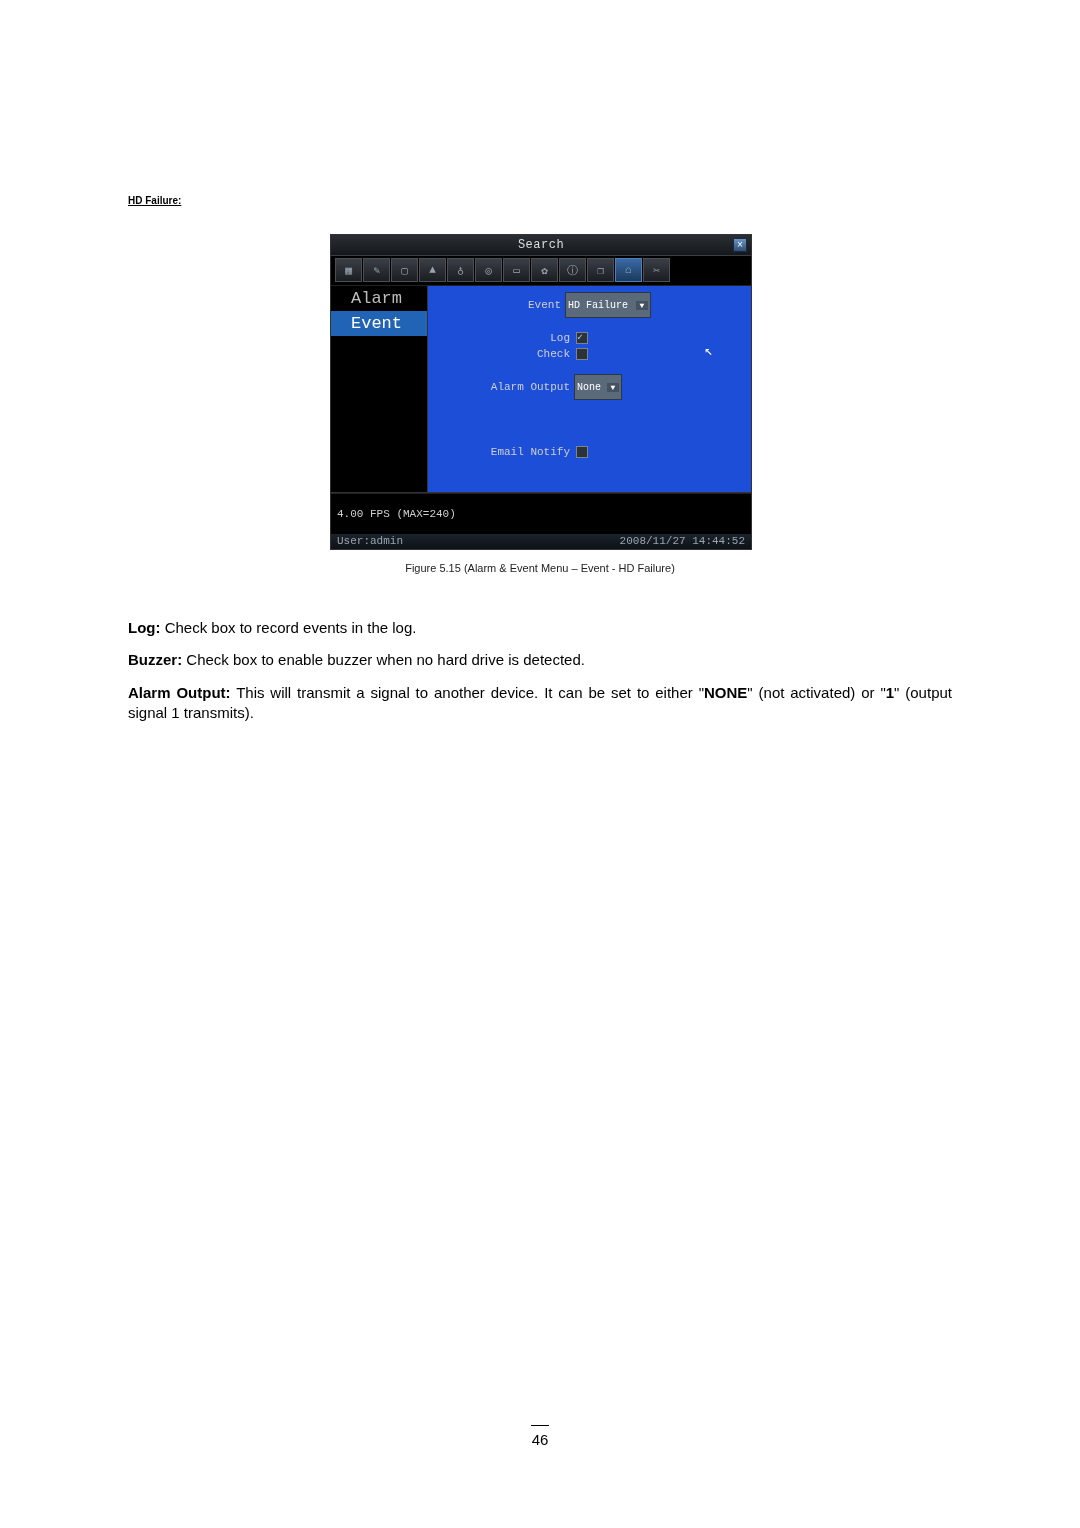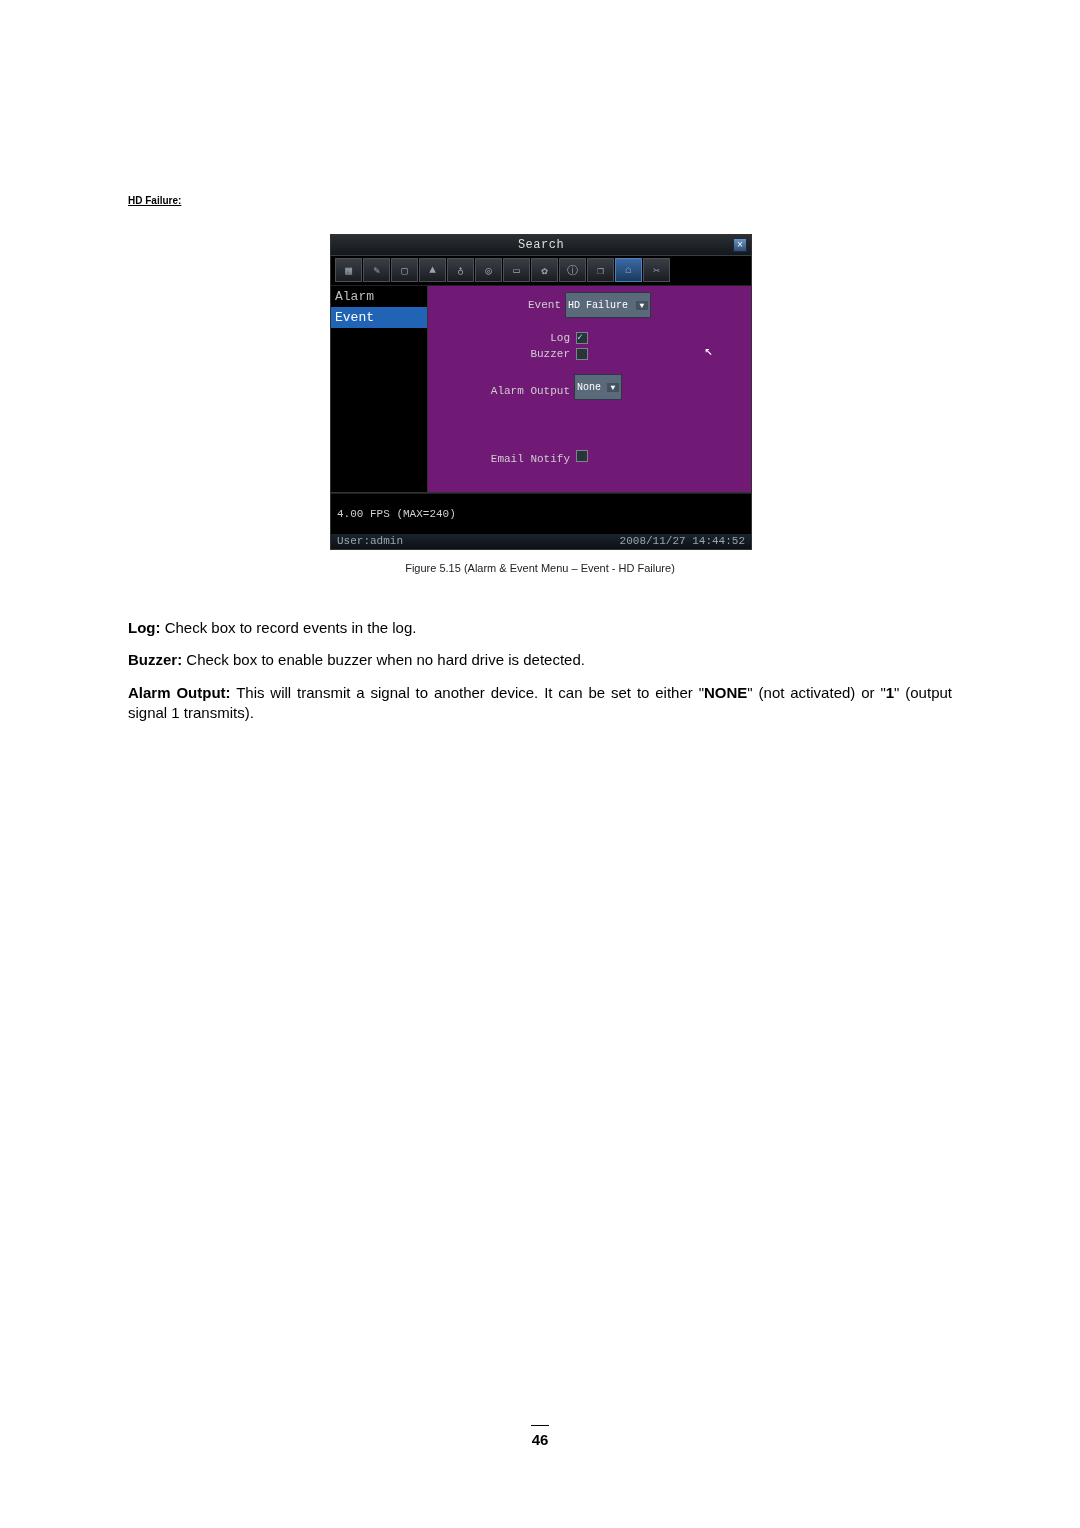--- a/index.html
+++ b/index.html
@@ -21,21 +21,21 @@
     text-decoration: underline;
     font-size: 10px;
     margin-bottom: 28px;
   }
   .screenshot-wrap {
     margin: 0 auto 12px auto;
     width: 420px;
   }
   .dvr-window {
     width: 420px;
-    background: #701a75;
+    background: #1d4ed8;
     color: #d0d0d0;
     font-family: "Courier New", monospace;
     font-size: 11px;
     border: 1px solid #333;
   }
   .dvr-titlebar {
     display: flex;
     align-items: center;
     justify-content: center;
     position: relative;
@@ -91,22 +91,22 @@
     display: flex;
     min-height: 206px;
     border-bottom: 1px solid #333;
   }
   .dvr-sidebar {
     width: 96px;
     border-right: 1px solid #333;
     background: #000;
   }
   .side-item {
-    padding: 3px 4px;
-    font-size: 13px;
+    padding: 3px 20px;
+    font-size: 17px;
     color: #bdbdbd;
   }
   .side-item.selected {
     background: #2163b5;
     color: #fff;
   }
   .dvr-content {
     flex: 1;
     padding: 6px 10px 0 10px;
     position: relative;
@@ -114,21 +114,21 @@
   .field-row {
     display: flex;
     align-items: center;
     margin-bottom: 4px;
   }
   .field-label {
     text-align: right;
     color: #cfcfcf;
   }
   .field-label.w1 { width: 132px; padding-right: 4px; }
-  .field-label.w2 { width: 132px; padding-right: 4px; margin-top: 7px; }
+  .field-label.w2 { width: 132px; padding-right: 4px; }
   .dvr-select {
     display: inline-flex;
     align-items: center;
     background: #5b6a7b;
     color: #fff;
     height: 22px;
     font-size: 10px;
     padding: 12px 2px;
     border: 1px solid #2c3743;
     box-sizing: border-box;
@@ -199,21 +199,21 @@
     bottom: 80px;
     text-align: center;
   }
   .page-num-line {
     display: inline-block;
     border-top: 1px solid #000;
     width: 18px;
     margin-bottom: 2px;
   }
   .page-num {
-    font-weight: bold;
+    font-weight: normal;
     font-size: 15px;
   }
   .row-spacer { height: 42px; }
 </style>
 </head>
 <body>
 
 <div class="page">
 
   <div class="section-title">HD Failure:</div>
@@ -254,21 +254,21 @@
               <span class="caret">▼</span>
             </span>
           </div>
 
           <div class="field-row">
             <span class="field-label w1">Log</span>
             <span class="dvr-check checked"></span>
           </div>
 
           <div class="field-row" style="margin-bottom:14px;">
-            <span class="field-label w1">Buzzer</span>
+            <span class="field-label w1">Check</span>
             <span class="dvr-check"></span>
           </div>
 
           <div class="field-row">
             <span class="field-label w2">Alarm Output</span>
             <span class="dvr-select narrow">
               <span>None</span>
               <span class="caret">▼</span>
             </span>
           </div>

